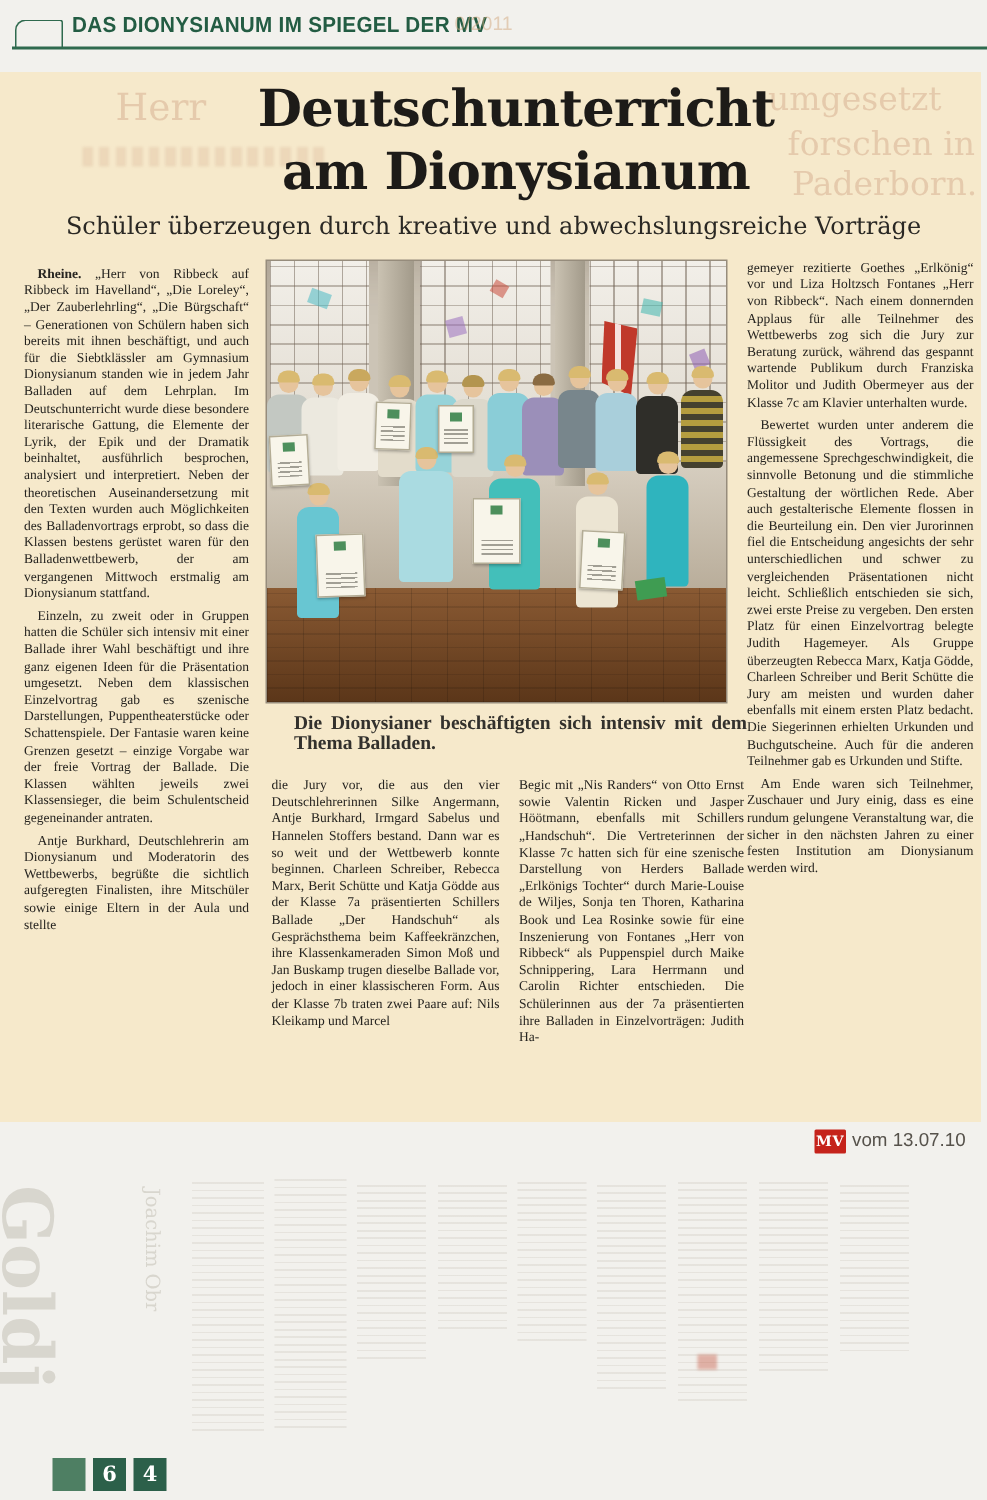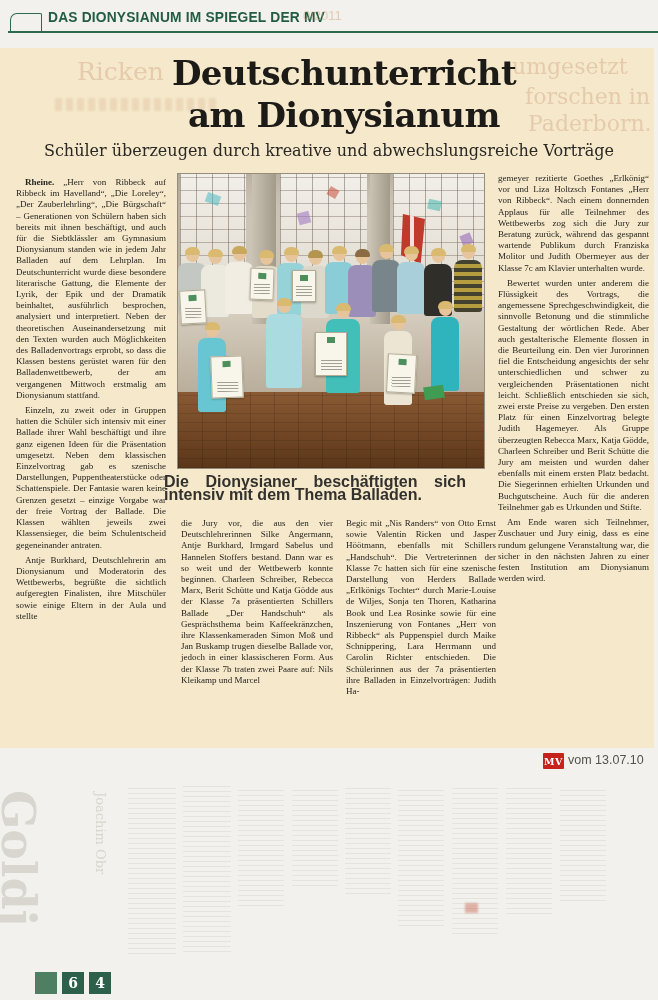--- a/index.html
+++ b/index.html
@@ -57,22 +57,22 @@
   .fig .h::before{content:"";position:absolute;left:-1px;top:-2px;width:15px;height:8px;border-radius:8px 8px 2px 2px;
                   background:var(--h,#d9ba70);}
   .fig .b{height:52px;margin-top:1px;border-radius:8px 8px 3px 3px;background:var(--c,#ddd);}
   .figf .b{height:74px;}
   .cert{position:absolute;background:#f8f5ea;border:1px solid #b3ac95;box-shadow:0 1px 2px rgba(0,0,0,.3);}
   .cert::before{content:"";position:absolute;left:50%;top:4px;width:8px;height:6px;margin-left:-4px;background:#4d8f5c;}
   .cert::after{content:"";position:absolute;left:15%;right:15%;bottom:5px;height:11px;
                background:repeating-linear-gradient(0deg,rgba(90,88,78,.55) 0 1px,transparent 1px 3px);}
   .booklet{position:absolute;left:246px;top:212px;width:20px;height:13px;background:#3f9c52;transform:rotate(-8deg);}
   
-  .caption{position:absolute;left:164px;top:476px;width:302px;font-family:Liberation Sans, sans-serif;
-           font-weight:bold;font-size:16px;line-height:12.5px;text-align:justify;color:#33312d;}
+  .caption{position:absolute;left:196px;top:476px;width:302px;font-family:Liberation Serif, serif;
+           font-weight:bold;font-size:13px;line-height:12.5px;text-align:justify;color:#33312d;}
   .source{position:absolute;left:543px;top:753px;height:18px;display:flex;gap:4px;}
   .mv-box{width:21px;height:16px;background:#c5231b;color:#fff;font-weight:bold;font-size:9.5px;
           display:flex;align-items:center;justify-content:center;letter-spacing:.5px;border-radius:1px;}
   .mv-date{font-family:"Liberation Sans",sans-serif;font-size:12.5px;color:#56524b;}
   
   .ghost-vert{position:absolute;color:rgba(150,143,126,.28);font-weight:bold;transform:rotate(90deg);
               transform-origin:left top;white-space:nowrap;pointer-events:none;}
   .smudge{position:absolute;background:repeating-linear-gradient(0deg,rgba(146,134,110,.12) 0 1px,transparent 1px 5px);
           filter:blur(.3px);}
   .red-smudge{position:absolute;left:465px;top:903px;width:13px;height:10px;background:rgba(196,80,58,.4);filter:blur(1px);}
@@ -86,21 +86,21 @@
 
 <div id="page">
 
   <div class="tab-glyph"></div>
   <div class="header-title">DAS DIONYSIANUM IM SPIEGEL DER MV</div>
   <div class="ghost ghost-issue">0/2011</div>
   <div class="header-rule"></div>
 
   <div class="article-bg"></div>
 
-  <div class="ghost ghost-h" style="left:57px;top:58px;font-size:25px;">Ricken</div>
+  <div class="ghost ghost-h" style="left:57px;top:58px;font-size:25px;">Herr</div>
   <div class="ghost-smudge" style="left:55px;top:98px;width:165px;height:13px;"></div>
   <div class="ghost ghost-h" style="left:492px;top:53px;">umgesetzt</div>
   <div class="ghost ghost-h" style="left:508px;top:110px;">Paderborn.</div>
   <div class="ghost ghost-h" style="left:505px;top:83px;">forschen in</div>
 
   <div class="headline">
     <div>Deutschunterricht</div>
     <div>am Dionysianum</div>
   </div>
   <div class="subtitle">Schüler überzeugen durch kreative und abwechslungsreiche Vorträge</div>

